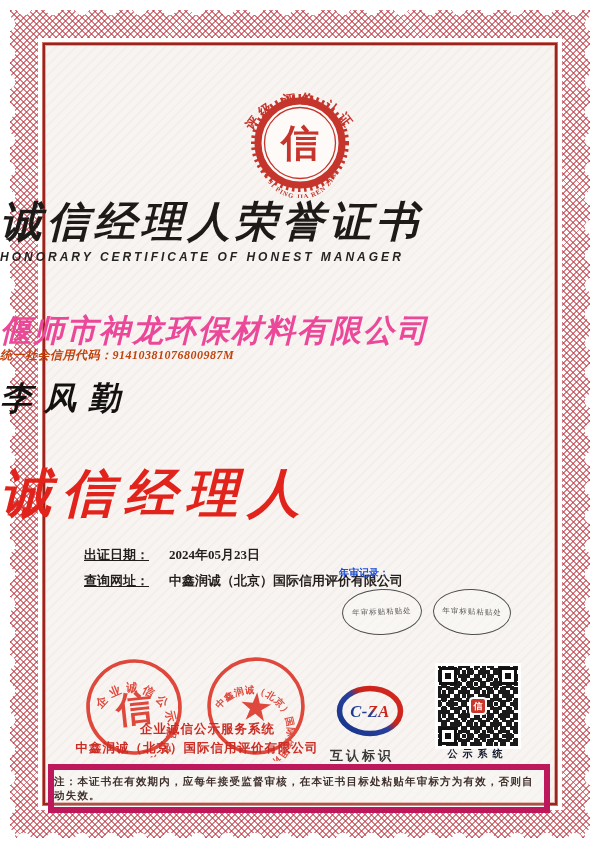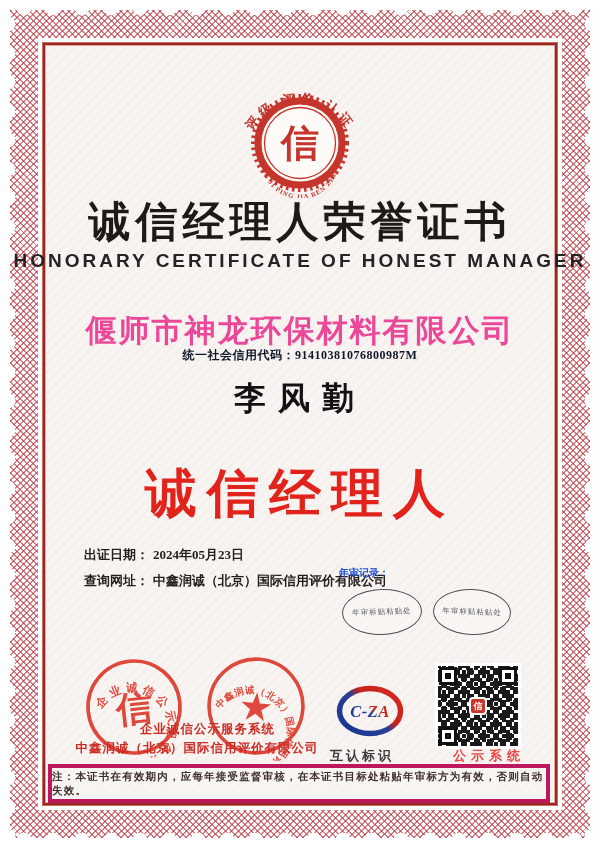--- a/index.html
+++ b/index.html
@@ -18,59 +18,59 @@
   .sc-left{top:0;bottom:0;left:-2px;width:12px;background:radial-gradient(circle at 0px 14px,#fff 7px,rgba(255,255,255,0) 7.6px);background-size:12px 29px;background-repeat:repeat-y;}
   .sc-right{top:0;bottom:0;right:-2px;width:12px;background:radial-gradient(circle at 12px 14px,#fff 7px,rgba(255,255,255,0) 7.6px);background-size:12px 29px;background-repeat:repeat-y;}
 
   .paper{position:absolute;inset:46px;background:
       repeating-linear-gradient(135deg, rgba(205,175,168,.07) 0 2px, rgba(255,255,255,0) 2px 7px),
       #f7f4f1;
     box-shadow:0 0 0 1px #e3a89f, 0 0 0 3px #96261f, 0 0 0 4px #cc6e64, 0 0 0 8px #ffffff;}
 
   .content{position:absolute;inset:0;}
   .abs{position:absolute;}
-  .ctr{left:0;width:600px;text-align:center;}
+  .ctr{left:0;width:600px;text-align:left;font-style:italic;}
 
   
   .title{top:194px;font-size:42px;font-weight:900;letter-spacing:5px;color:#1d1a18;}
-  .subtitle{top:250px;font-family:"Liberation Sans","DejaVu Sans",sans-serif;font-size:19px;font-weight:bold;letter-spacing:3px;color:#262423;}
+  .subtitle{top:250px;font-family:"Liberation Sans","DejaVu Sans",sans-serif;font-size:12px;font-weight:bold;letter-spacing:3px;color:#262423;}
   .credit-code{top:280px;right:79px;font-size:12px;font-weight:bold;color:#cf3128;letter-spacing:.5px;}
   .company{top:310px;font-size:31px;font-weight:900;color:#ec4899;letter-spacing:2px;}
-  .unified{top:347px;font-size:12px;font-weight:bold;color:#0f172a;letter-spacing:.5px;}
+  .unified{top:347px;font-size:12px;font-weight:bold;color:#c2410c;letter-spacing:.5px;}
   .person{top:377px;font-size:32px;font-weight:900;color:#141210;letter-spacing:12px;}
   .honor{top:427px;font-size:52px;font-weight:900;color:#e2231c;letter-spacing:10px;margin-top:32px;}
 
   .details{left:84px;top:546px;font-size:13px;font-weight:bold;color:#241f1c;}
   .details .row{height:26px;line-height:18px;white-space:nowrap;}
-  .details .lab{margin-right:4px;}
+  .details .lab{margin-right:20px;text-decoration:underline;}
 
   .annual-label{left:339px;top:566px;font-size:10px;font-weight:bold;color:#1d4ed8;}
   .sticker{border:1.5px solid #4f4f4f;border-radius:50%;display:flex;align-items:center;justify-content:center;font-size:7.5px;color:#5a5a5a;letter-spacing:1px;background:rgba(255,255,255,.25);}
   .sticker1{left:342px;top:589px;width:78px;height:44px;transform:rotate(-2deg);}
   .sticker2{left:433px;top:589px;width:76px;height:44px;transform:rotate(2deg);}
 
   .org-line{font-size:12.5px;font-weight:900;color:#cd2c24;text-align:center;letter-spacing:1px;white-space:nowrap;}
   .org1{left:55px;top:721px;width:305px;}
   .org2{left:28px;top:740px;width:338px;}
 
   .mutual-label{left:330px;top:747px;width:85px;text-align:left;font-size:13px;font-weight:bold;color:#3a3a3a;letter-spacing:3px;}
-  .qr-label{left:430px;top:747px;width:95px;text-align:right;font-size:13px;font-weight:bold;color:#ef4444;letter-spacing:5px;}
+  .qr-label{left:430px;top:747px;width:95px;text-align:center;font-size:10px;font-weight:bold;color:#0f172a;letter-spacing:5px;}
 
   
   .qr{left:438px;top:666px;width:80px;height:80px;background:
       repeating-conic-gradient(#1a1a1a 0 25%, rgba(0,0,0,0) 0 50%),
       repeating-conic-gradient(rgba(0,0,0,0) 0 25%, #1a1a1a 0 50%),
       #fff;
       background-size:8px 8px,13px 13px;background-position:0 0,3px 2px;box-shadow:0 0 0 3px #fff;}
   .qf{position:absolute;width:18px;height:18px;border:3px solid #111;background:#fff;box-sizing:border-box;}
   .qf::before{content:"";position:absolute;left:3px;top:3px;width:6px;height:6px;background:#111;}
   .qf-tl{left:1px;top:1px;} .qf-tr{right:1px;top:1px;} .qf-bl{left:1px;bottom:1px;}
   .q-logo{position:absolute;left:31px;top:31px;width:18px;height:18px;background:#c7352b;border:2px solid #fff;border-radius:4px;box-sizing:border-box;display:flex;align-items:center;justify-content:center;color:#fff;font-size:9px;font-weight:bold;}
 
-  .footnote{left:48px;top:764px;width:502px;height:39px;border:4px solid #be185d;display:flex;align-items:center;justify-content:center;font-size:10.5px;font-weight:bold;letter-spacing:1.2px;color:#40302c;box-sizing:border-box;background:rgba(255,255,255,.2);}
+  .footnote{left:48px;top:764px;width:502px;height:49px;border:6px solid #be185d;display:flex;align-items:center;justify-content:center;font-size:10.5px;font-weight:bold;letter-spacing:1.2px;color:#40302c;box-sizing:border-box;background:rgba(255,255,255,.2);}
 
   svg text{font-family:"Liberation Serif","DejaVu Serif",serif;}
 </style>
 </head>
 <body>
 
 <div class="stage">
 
   <div class="lace">
     <div class="sc sc-top"></div>

